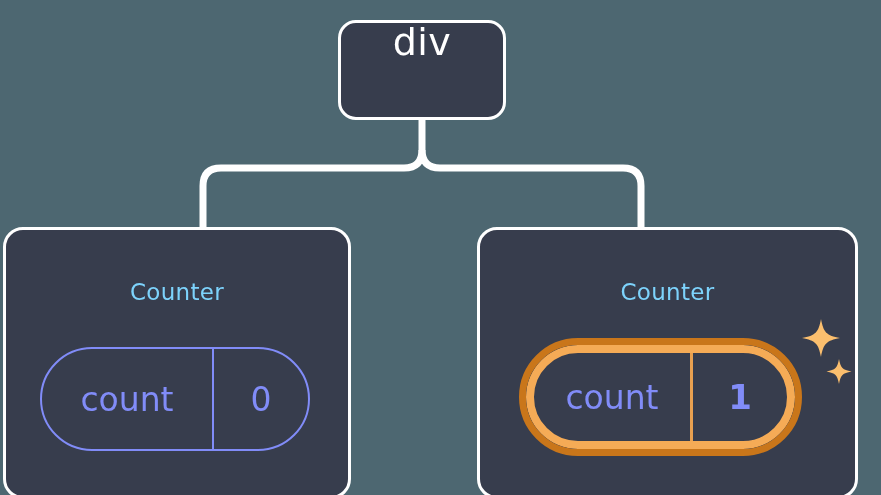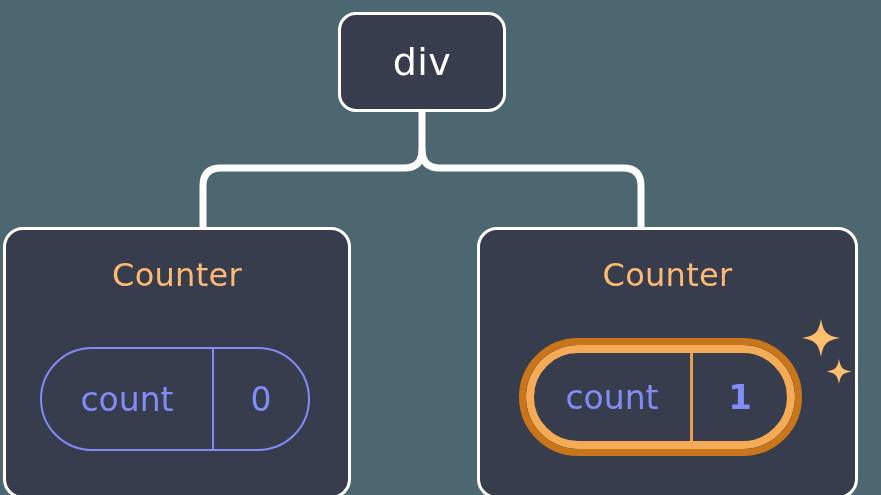--- a/index.html
+++ b/index.html
@@ -34,24 +34,24 @@
     box-sizing: border-box;
     background: #373d4d;
     border: 3px solid #ffffff;
     border-radius: 18px;
     display: flex;
     flex-direction: column;
     align-items: center;
   }
   #node-div {
     left: 338px;
-    top: 12px;
+    top: 20px;
     width: 168px;
     height: 100px;
-    justify-content: center;
+    justify-content: flex-start;
   }
   #node-counter-left {
     left: 3px;
     top: 227px;
     width: 348px;
     height: 272px;
     border-radius: 20px;
   }
   #node-counter-right {
     left: 477px;
@@ -61,25 +61,25 @@
     border-radius: 20px;
   }
 
   .node-label-div {
     color: #ffffff;
     font-size: 38px;
     letter-spacing: 0.5px;
     line-height: 1;
   }
   .node-label-counter {
-    color: #fdba74;
-    font-size: 32px;
+    color: #7dd3fc;
+    font-size: 23px;
     letter-spacing: 0.3px;
     line-height: 1;
-    margin-top: 29px;
+    margin-top: 51px;
   }
 
   
   .pill {
     position: absolute;
     box-sizing: border-box;
     display: flex;
     align-items: stretch;
     border-radius: 999px;
     overflow: hidden;

